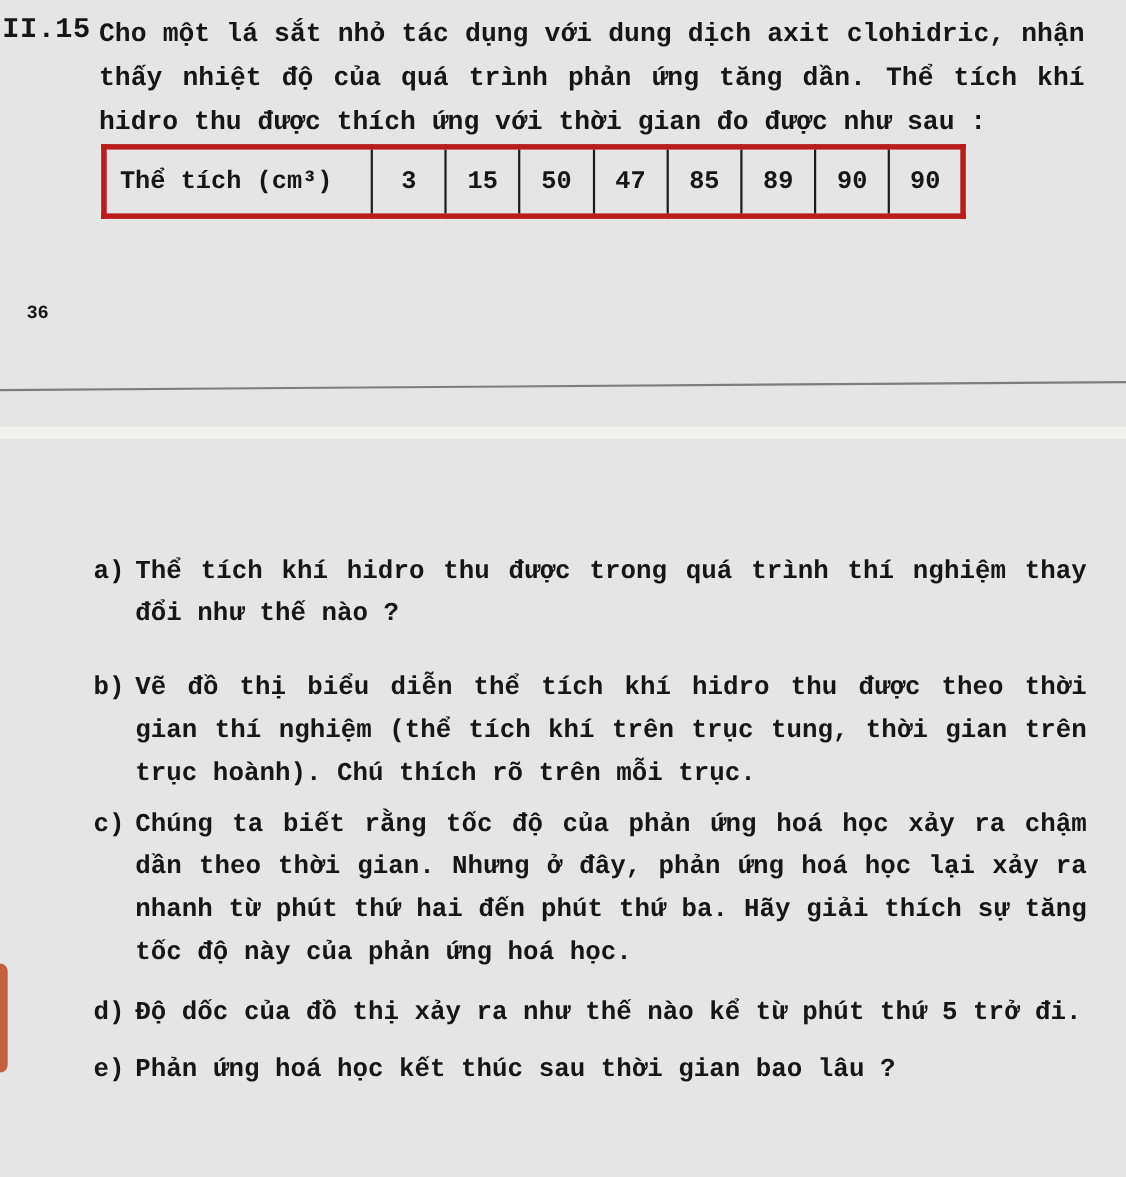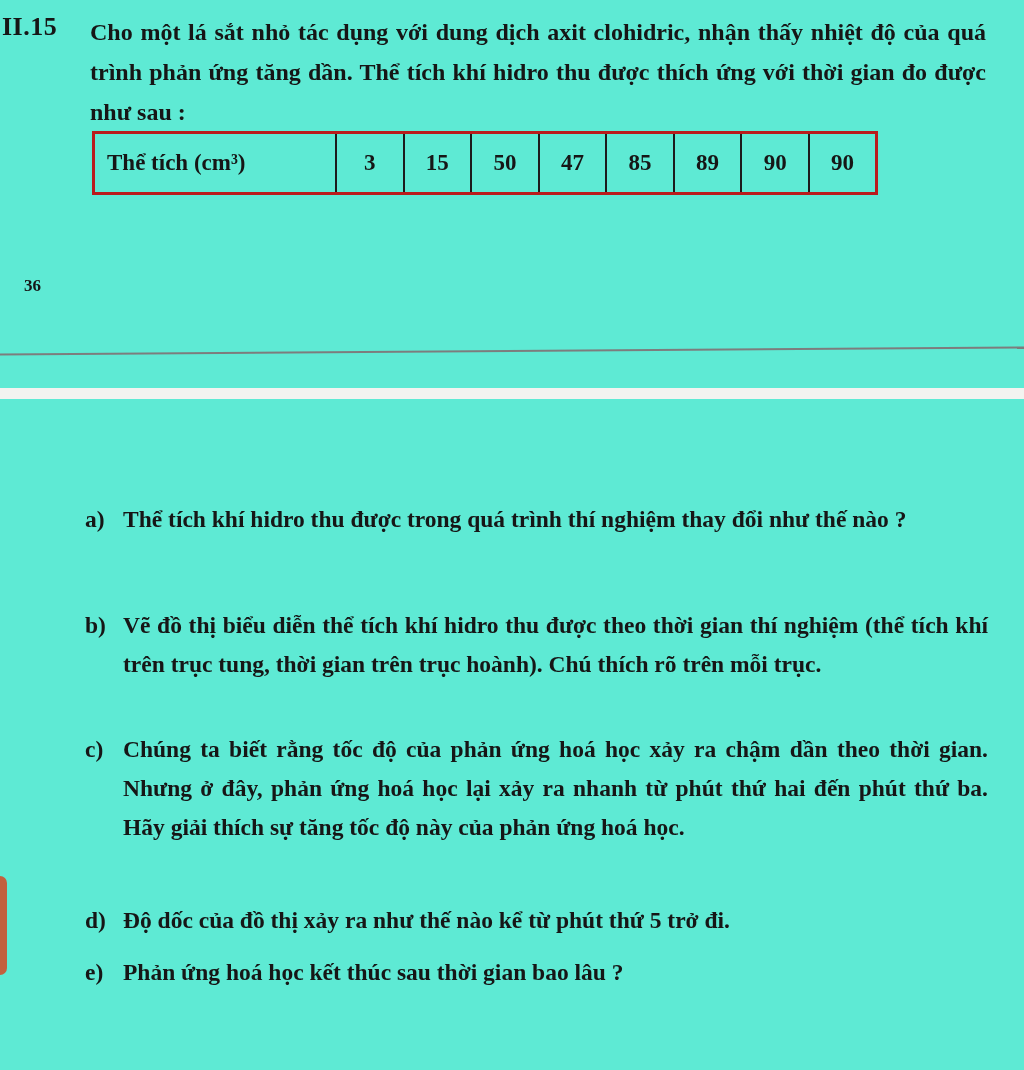--- a/index.html
+++ b/index.html
@@ -4,22 +4,22 @@
 <style>
   html, body {
     margin: 0;
     padding: 0;
     background: #ffffff;
   }
   .page {
     position: relative;
     width: 1024px;
     height: 1070px;
-    background: #5eead4;
-    font-family: Liberation Serif, serif;
+    background: #e5e5e5;
+    font-family: Liberation Mono, monospace;
     color: #161616;
     overflow: hidden;
   }
 
   
   .problem-number {
     position: absolute;
     left: 2px;
     top: 12px;
     font-size: 26px;
@@ -49,21 +49,21 @@
   .data-table td {
     border: 2px solid #1c1c1c;
     height: 58px;
     font-size: 23px;
     font-weight: 700;
     text-align: center;
     vertical-align: middle;
     padding: 0;
   }
   .data-table {
-    border: 3px solid #b91c1c;
+    border: 5px solid #b91c1c;
   }
   .data-table td.row-header {
     width: 228px;
     text-align: left;
     padding-left: 12px;
   }
 
   
   .page-number {
     position: absolute;

